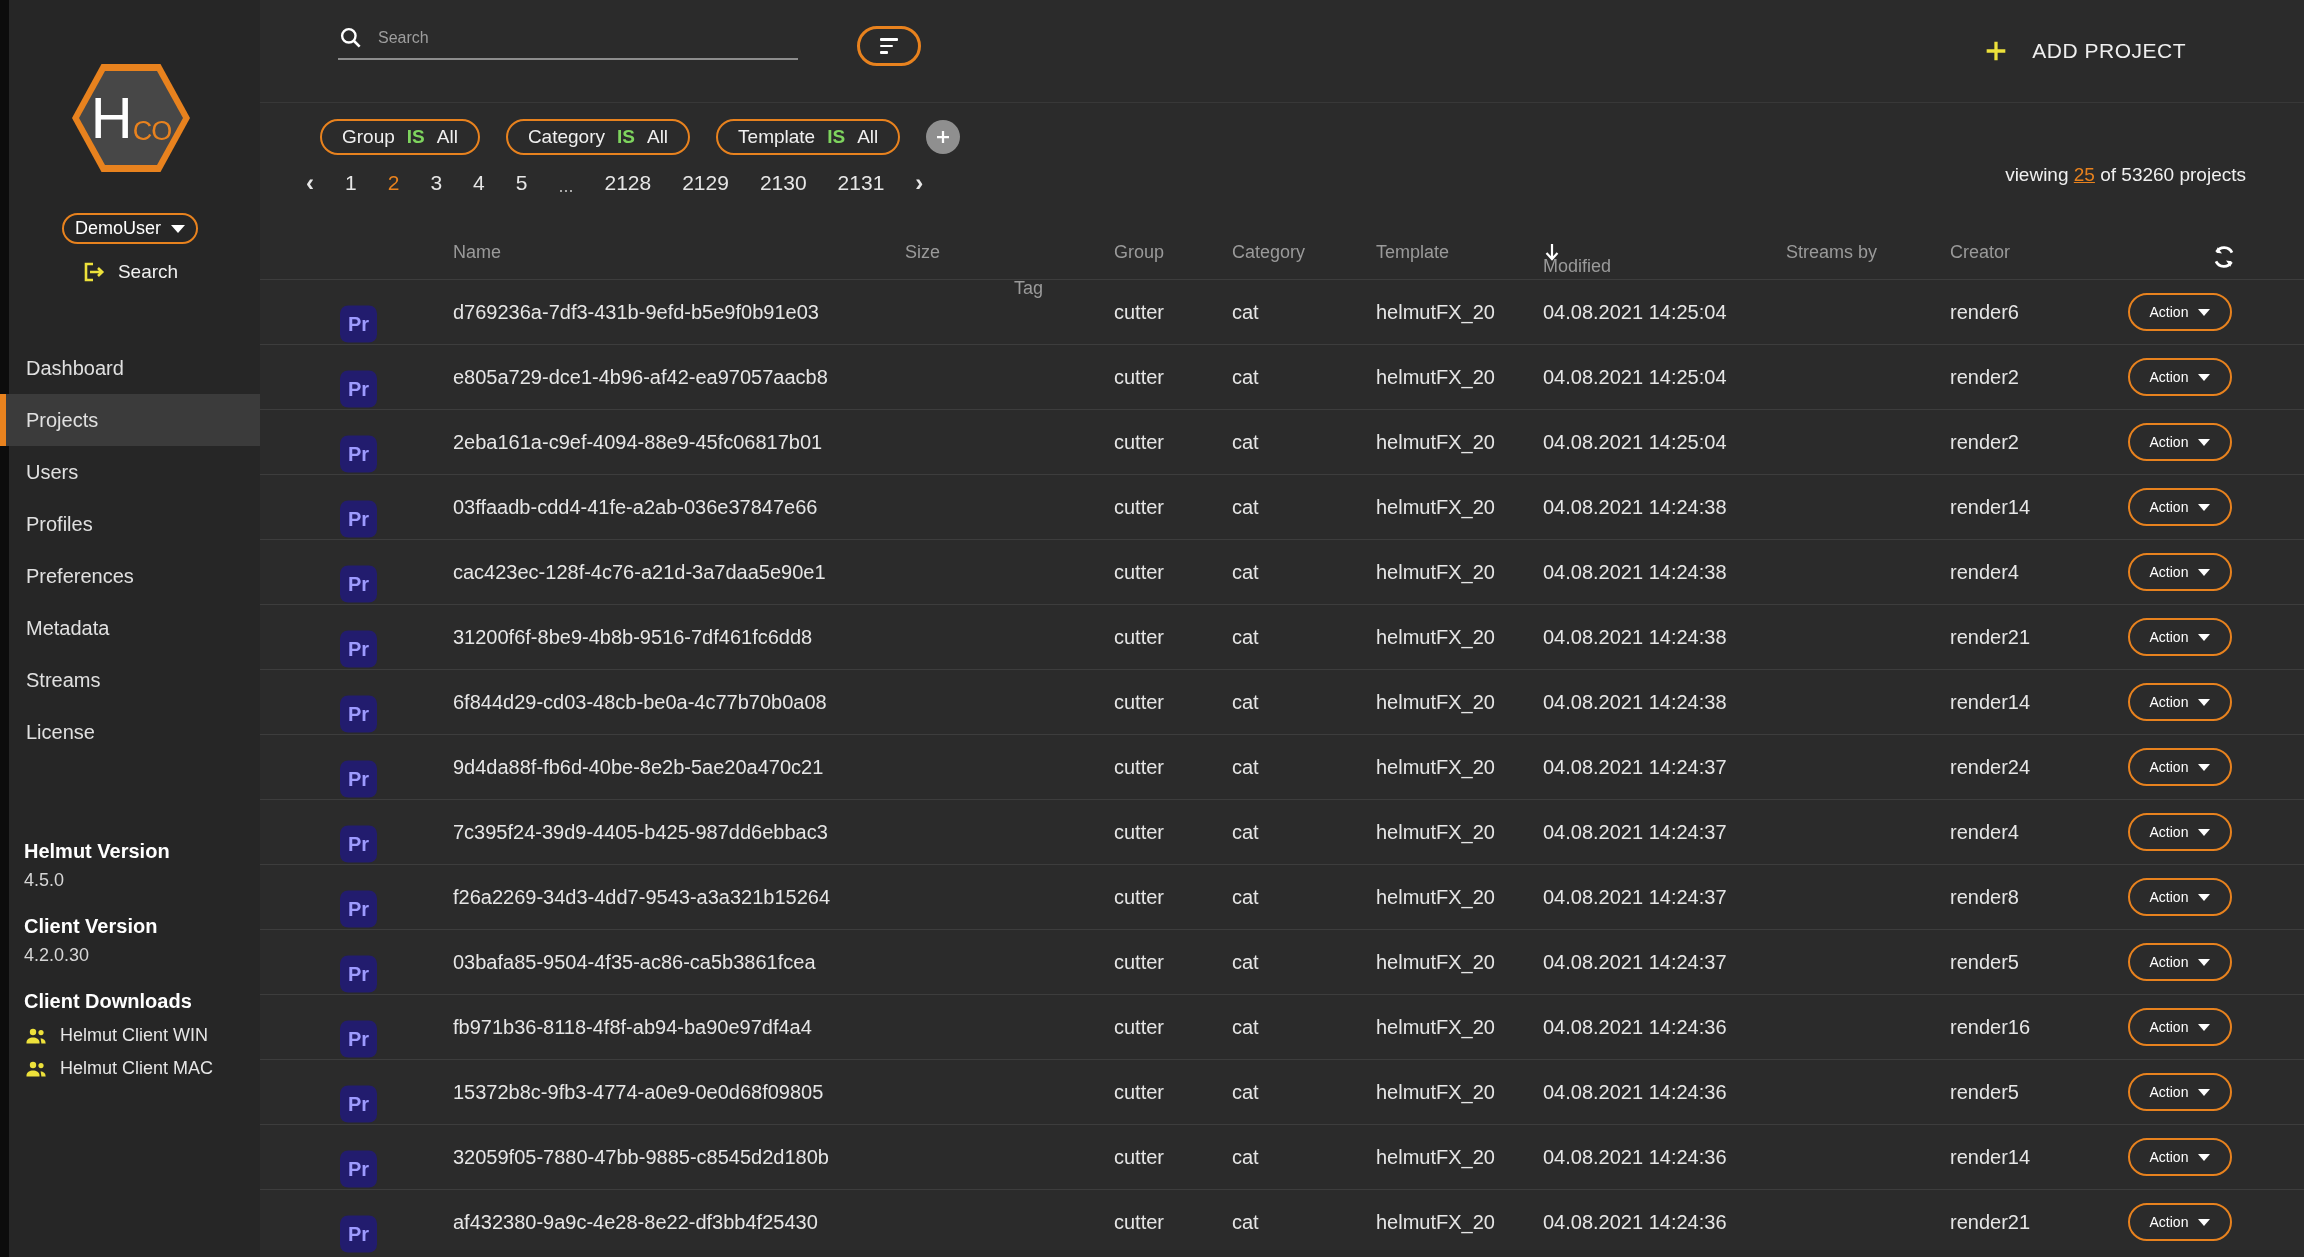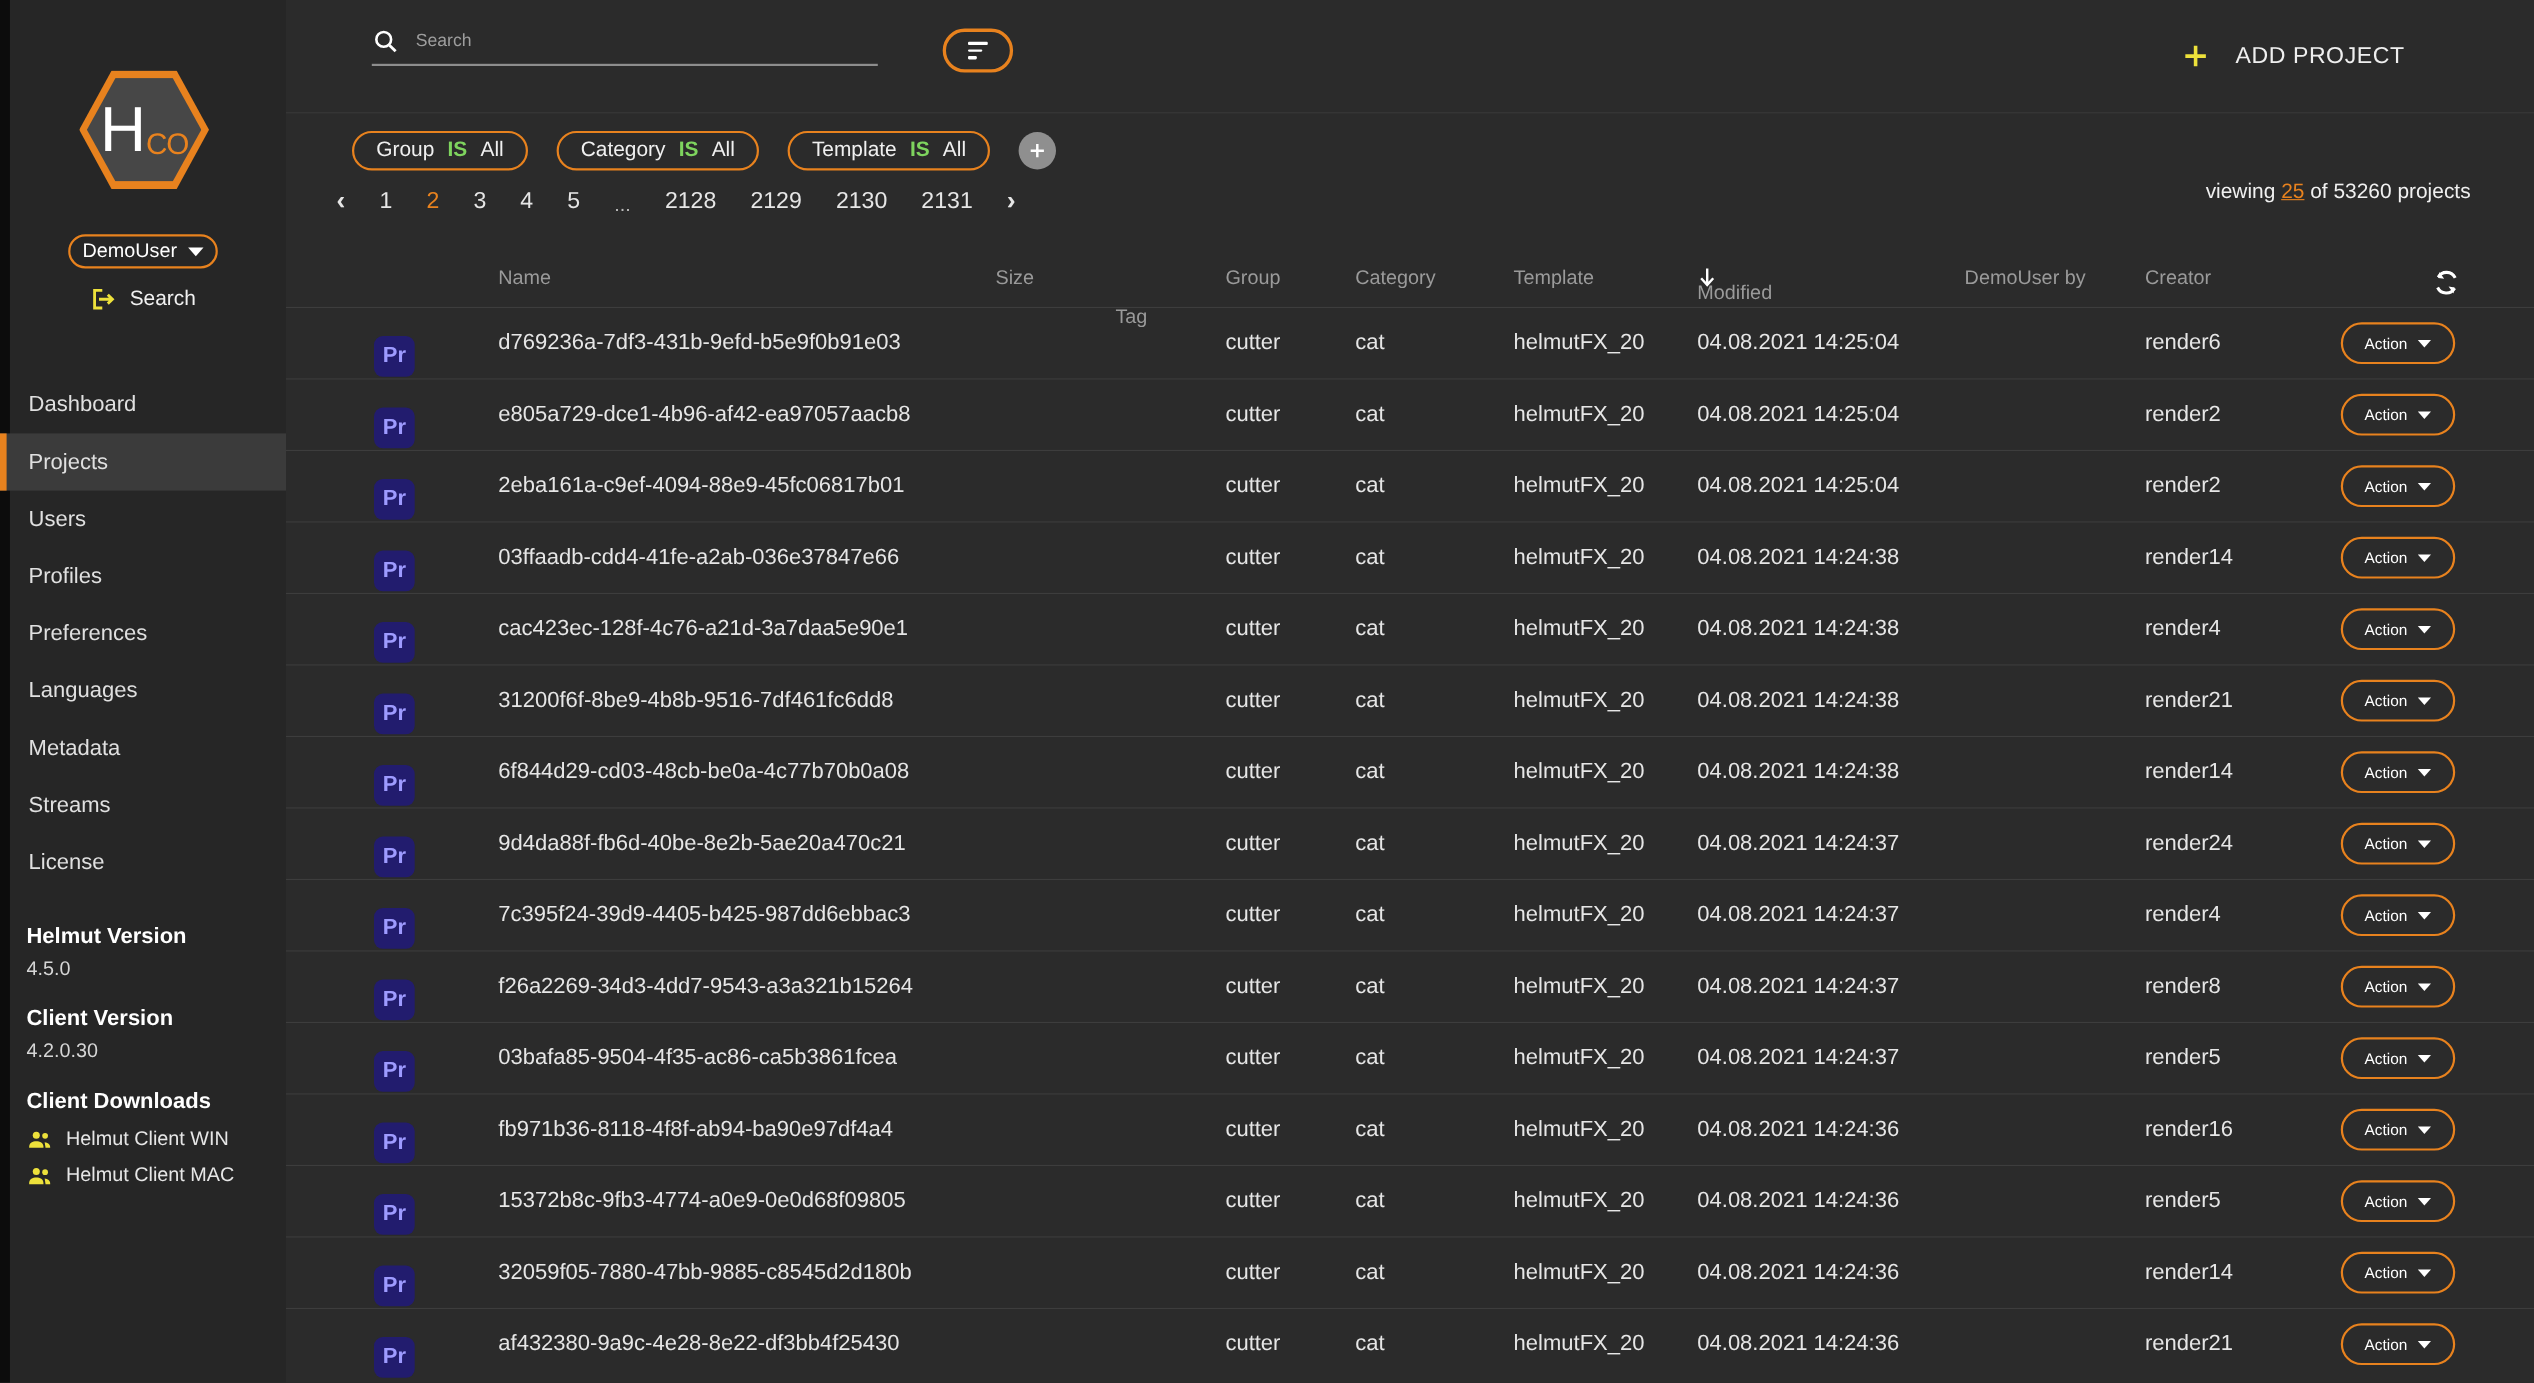--- a/index.html
+++ b/index.html
@@ -125,23 +125,20 @@
       <div class="nav-item">
         <span>Users</span>
       </div>
       <div class="nav-item">
         <span>Profiles</span>
       </div>
       <div class="nav-item">
         <span>Preferences</span>
       </div>
       <div class="nav-item">
-        <span>Languages</span>
-      </div>
-      <div class="nav-item">
         <span>Metadata</span>
       </div>
       <div class="nav-item">
         <span>Streams</span>
       </div>
       <div class="nav-item">
         <span>License</span>
       </div>
     </div>
 
@@ -254,21 +251,21 @@
     <span class="c-tag">Tag</span>
     <span class="c-group">Group</span>
     <span class="c-cat">Category</span>
     <span class="c-tmpl">Template</span>
     <span class="c-mod sorted">
       <span>Modified</span>
       <svg width="18" height="20" viewBox="0 0 18 20">
         <path d="M9 2 V16 M3.5 11 L9 17 L14.5 11" fill="none" stroke="#fff" stroke-width="2.2"></path>
       </svg>
     </span>
-    <span class="c-modby">DemoUser by</span>
+    <span class="c-modby">Streams by</span>
     <span class="c-creator">Creator</span>
     <span class="c-refresh">
       <button class="refresh-btn">
         <svg width="30" height="30" viewBox="0 0 24 24">
           <path d="M18.4 8.5 A7 7 0 0 0 6 8" fill="none" stroke="#fff" stroke-width="2.2"></path>
           <path d="M5.6 15.5 A7 7 0 0 0 18 16" fill="none" stroke="#fff" stroke-width="2.2"></path>
           <path d="M6.8 4.2 L6 8.6 L10.4 9.2 Z" fill="#fff"></path>
           <path d="M17.2 19.8 L18 15.4 L13.6 14.8 Z" fill="#fff"></path>
         </svg>
       </button>

